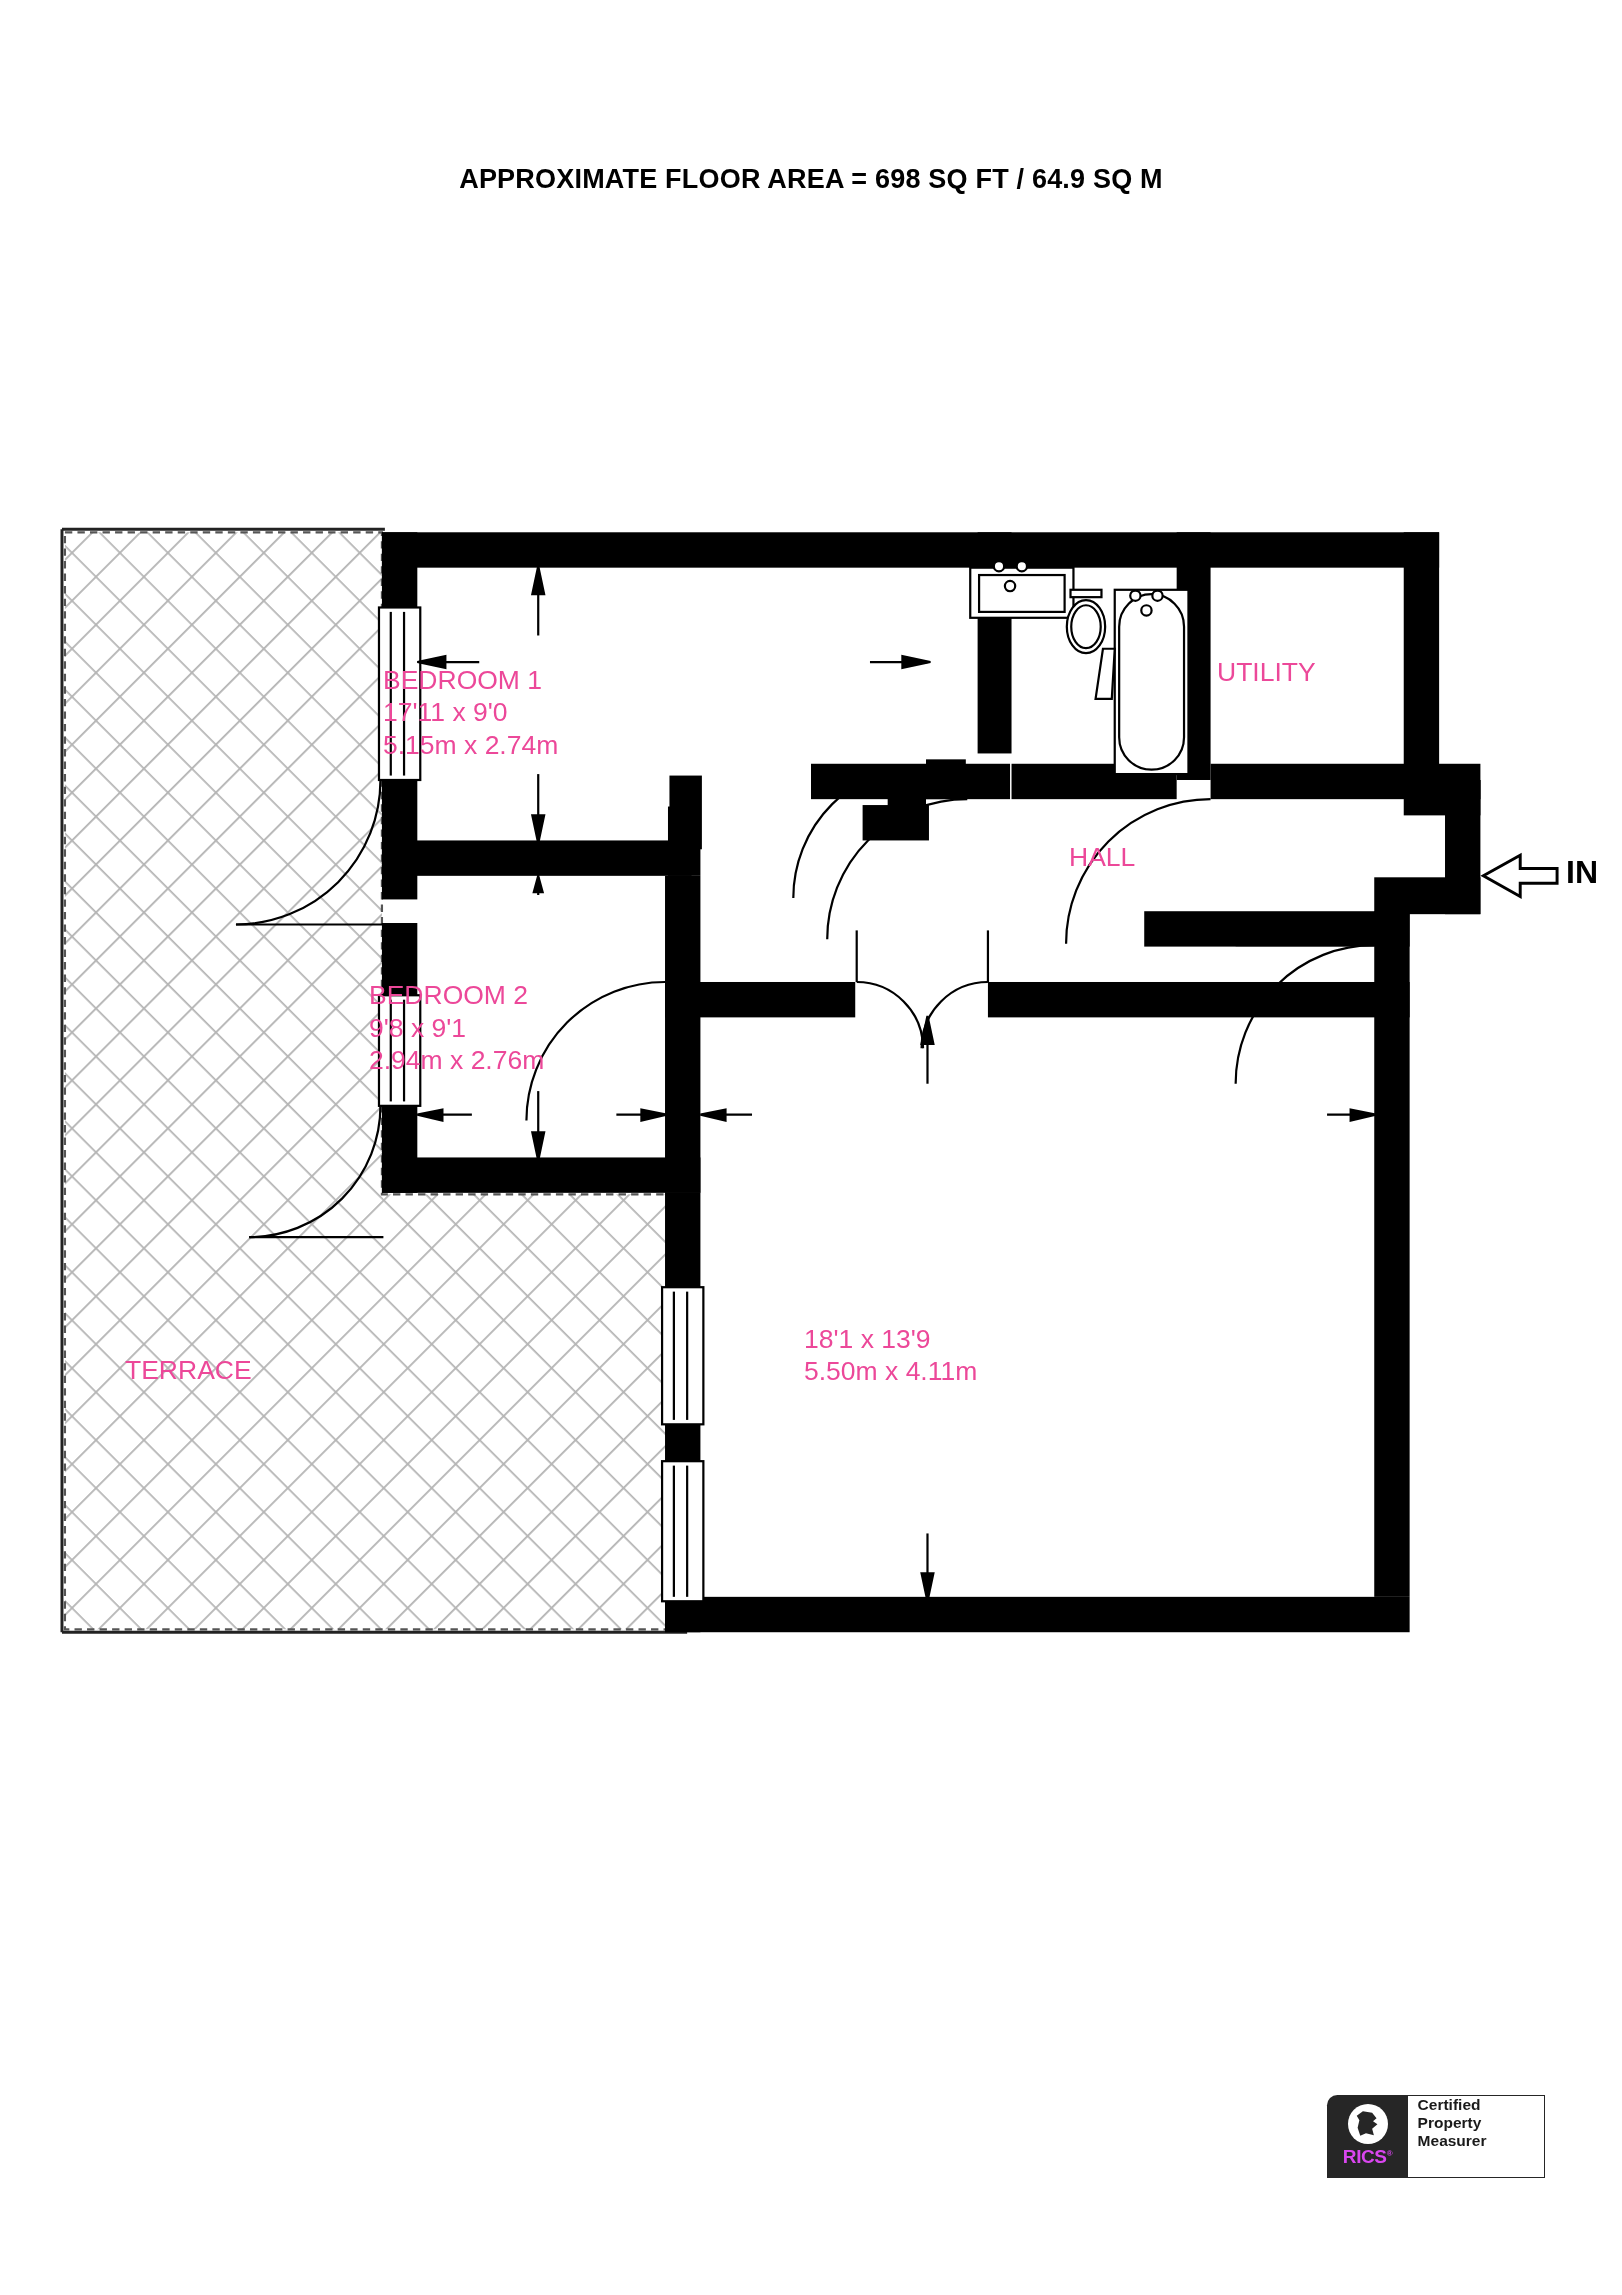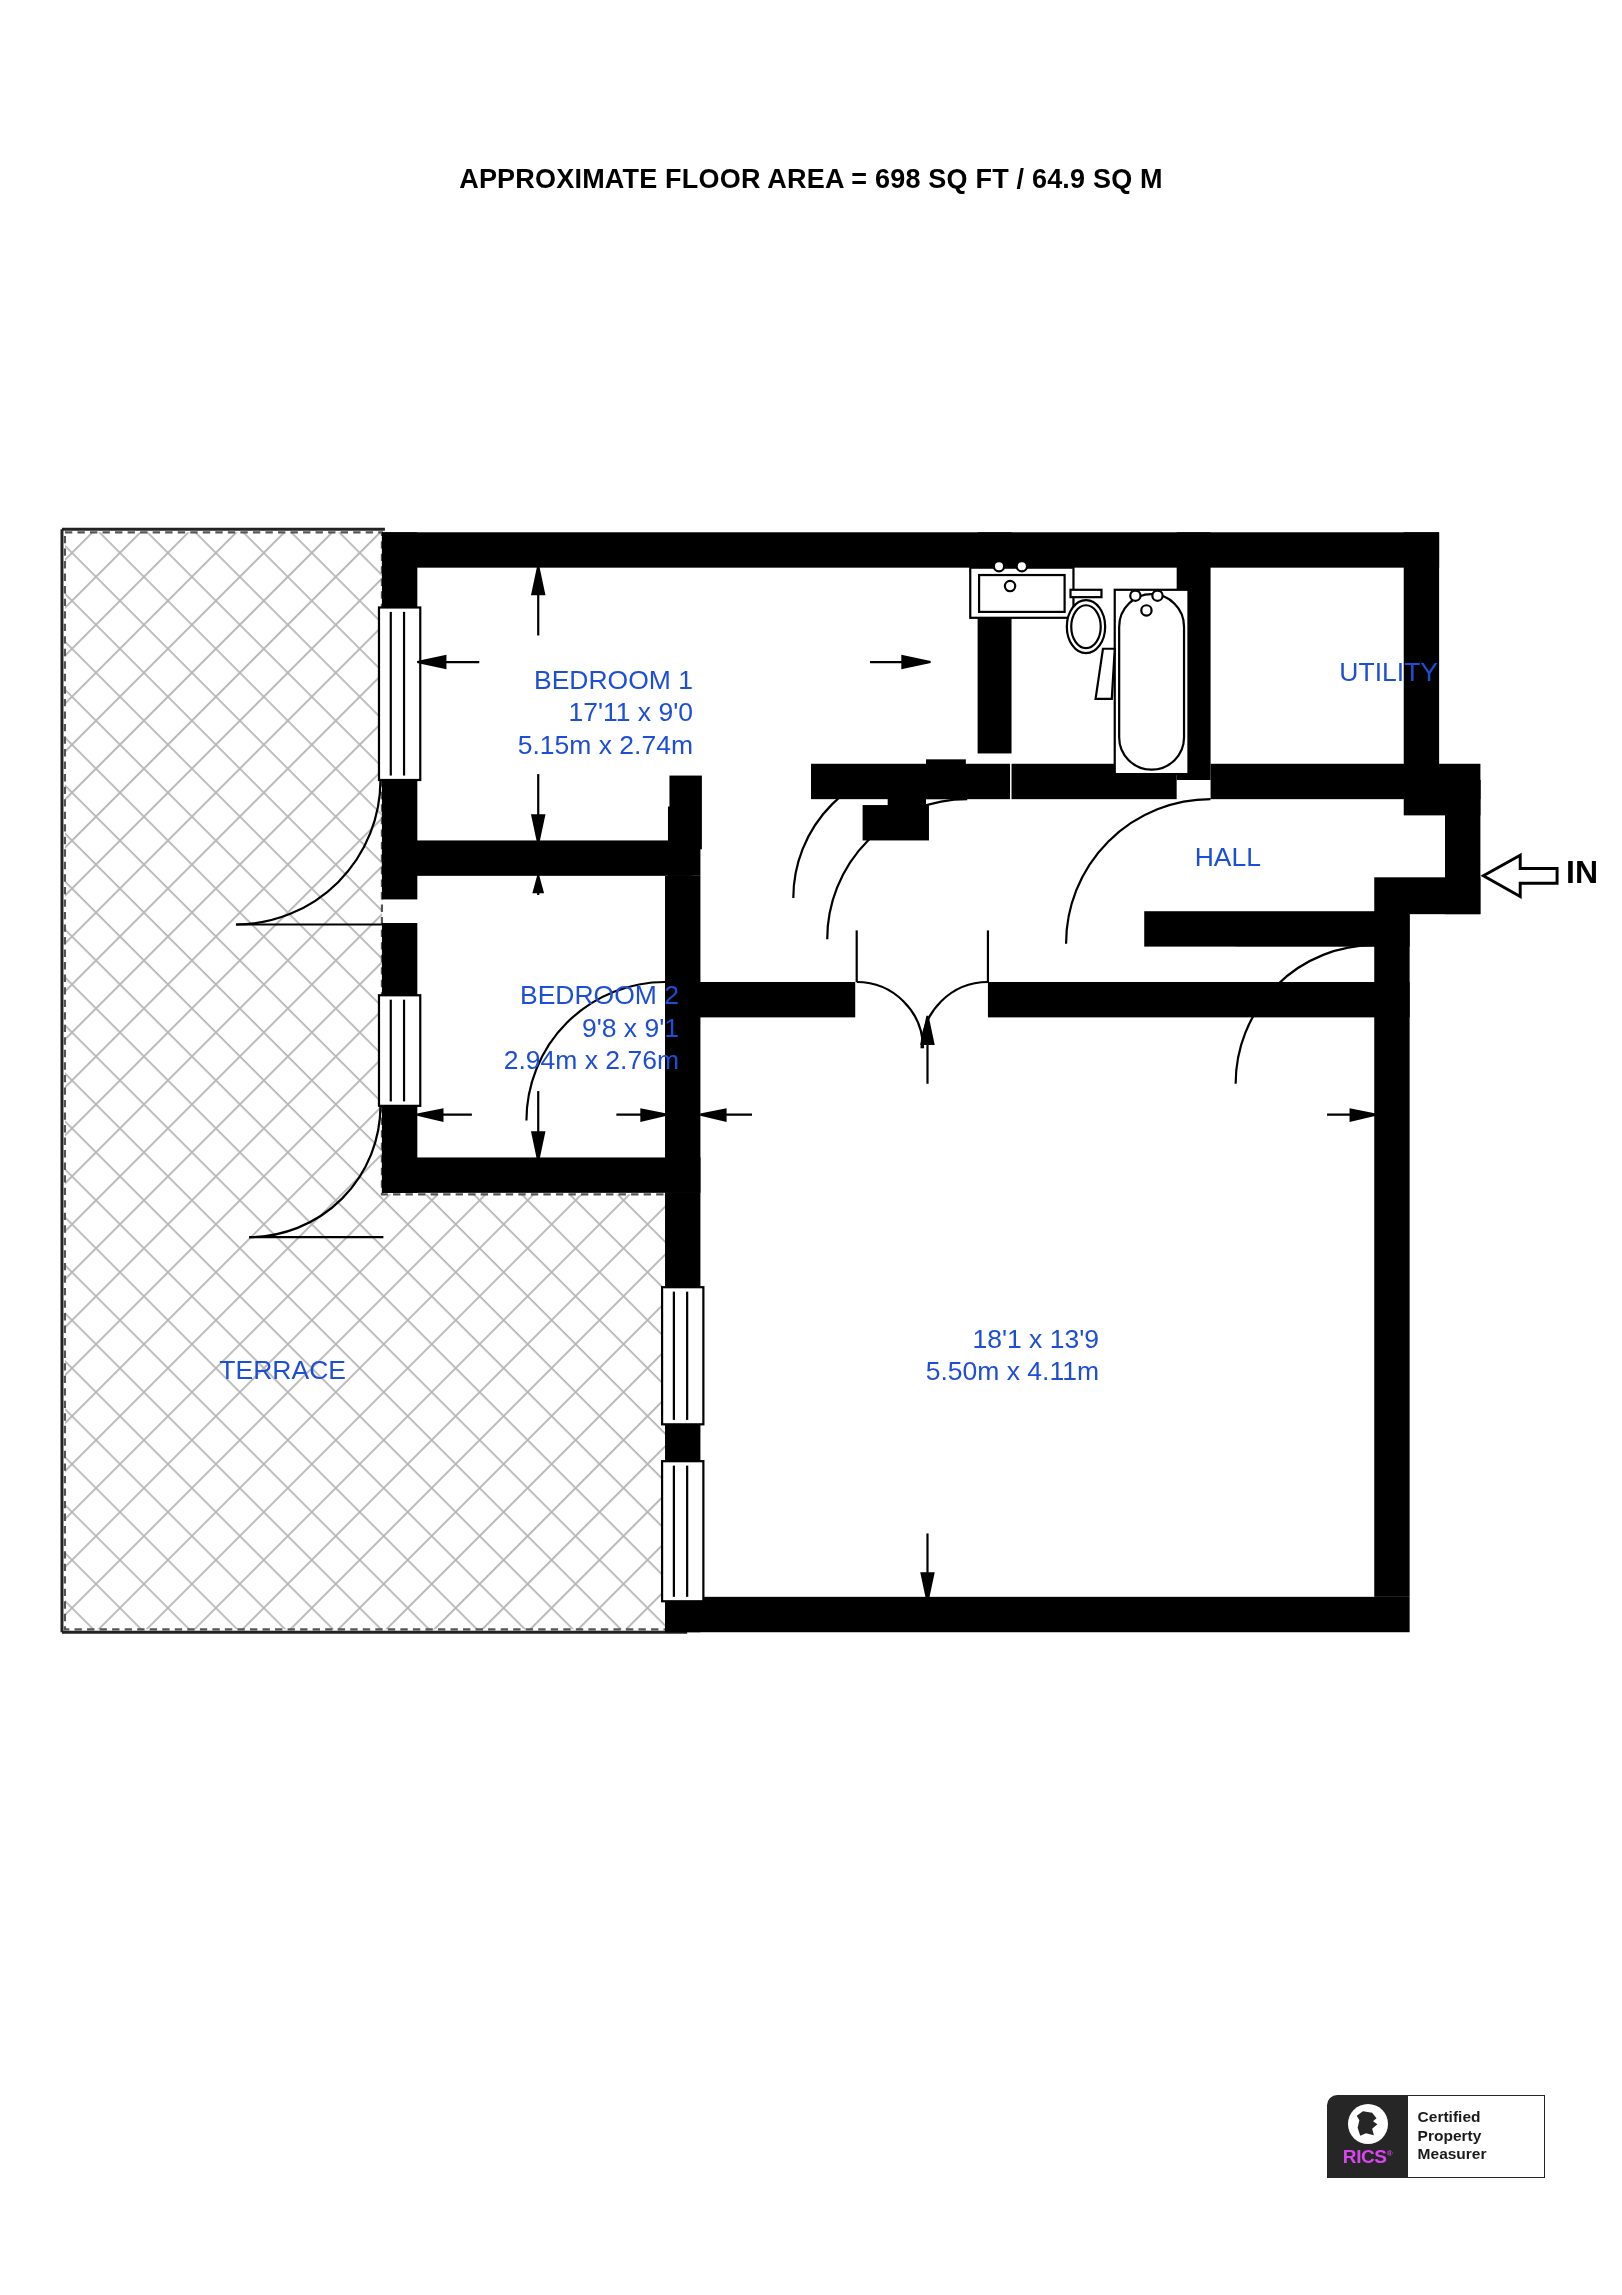--- a/index.html
+++ b/index.html
@@ -118,41 +118,40 @@
     letter-spacing: -0.4px;
     font-family: "Liberation Sans", sans-serif;
   }
   .rics-word sup { font-size: 8px; vertical-align: super; }
   .rics-text {
     flex: 1;
     border: 1.5px solid #262626;
     border-left: none;
     display: flex;
     flex-direction: column;
-    justify-content: center;
     padding-left: 9.6px;
     box-sizing: border-box;
     background: #ffffff;
   }
   .rics-text span {
     font-size: 15.5px;
     font-weight: bold;
     line-height: 18.4px;
     color: #1a1a1a;
     font-family: "Liberation Sans", sans-serif;
   }
 
   
   .room-label {
     position: absolute;
-    text-align: right;
+    text-align: left;
     font-family: "Liberation Sans", sans-serif;
     font-size: 26.5px;
     line-height: 32px;
-    color: #1d4ed8;
+    color: #ec4899;
     white-space: pre-line;
   }
   .in-label {
     position: absolute;
     font-family: "Liberation Sans", sans-serif;
     font-size: 32px;
     font-weight: bold;
     color: #000000;
   }
 </style>

